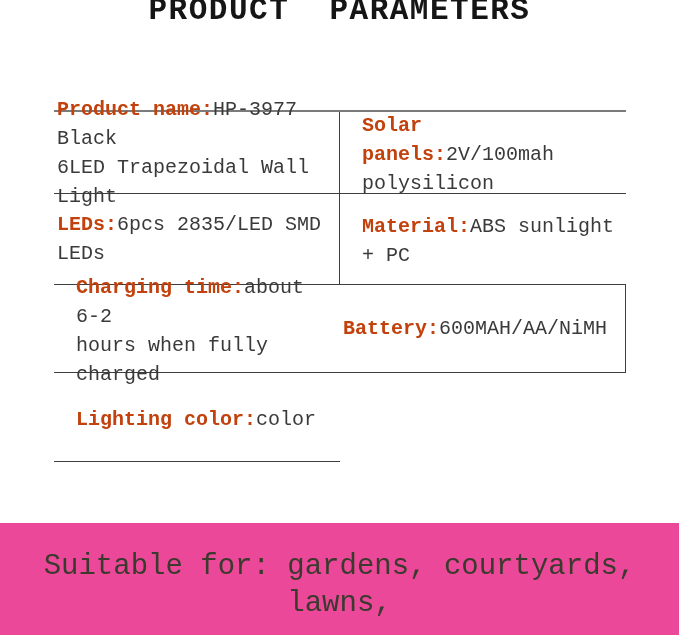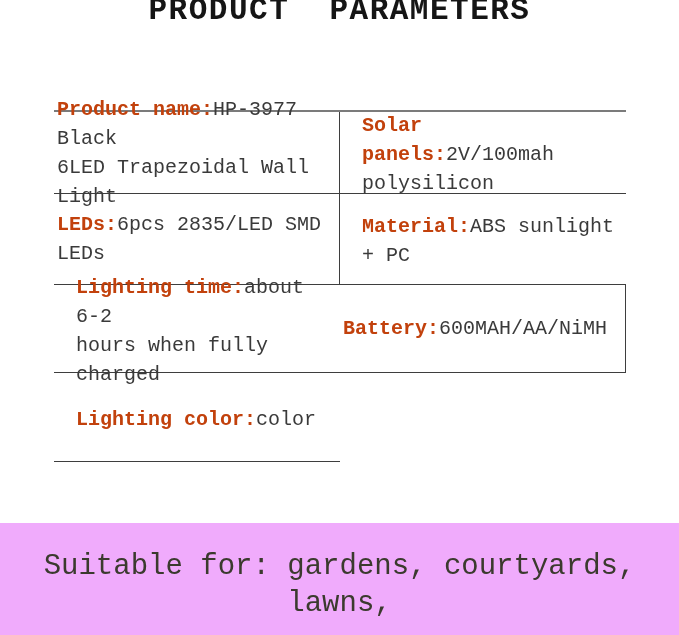--- a/index.html
+++ b/index.html
@@ -82,30 +82,30 @@
     </div>
 
     <div class="cell col-left">
       <p class="cell-text"><b>LEDs:</b><span>6pcs 2835/LED SMD LEDs</span></p>
     </div>
     <div class="cell col-right">
       <p class="cell-text"><b>Material:</b><span>ABS sunlight + PC</span></p>
     </div>
 
     <div class="cell col-right">
-      <p class="cell-text"><b>Lighting time:</b><span>about 6-2
+      <p class="cell-text"><b>Charging time:</b><span>about 6-2
 hours when fully charged</span></p>
     </div>
 
     <div class="cell col-left">
       <p class="cell-text"><b>Battery:</b><span>600MAH/AA/NiMH</span></p>
     </div>
     <div class="cell col-right">
       <p class="cell-text"><b>Lighting color:</b><span>color</span></p>
     </div>
 
   </div>
 
-  <div class="banner" style="background: #f0abfc; color: rgb(59, 58, 46);">
+  <div class="banner" style="background: #ec4899; color: rgb(59, 58, 46);">
     <div>Suitable for: gardens, courtyards, lawns,</div>
   </div>
 
 </div>
 
 </body></html>

